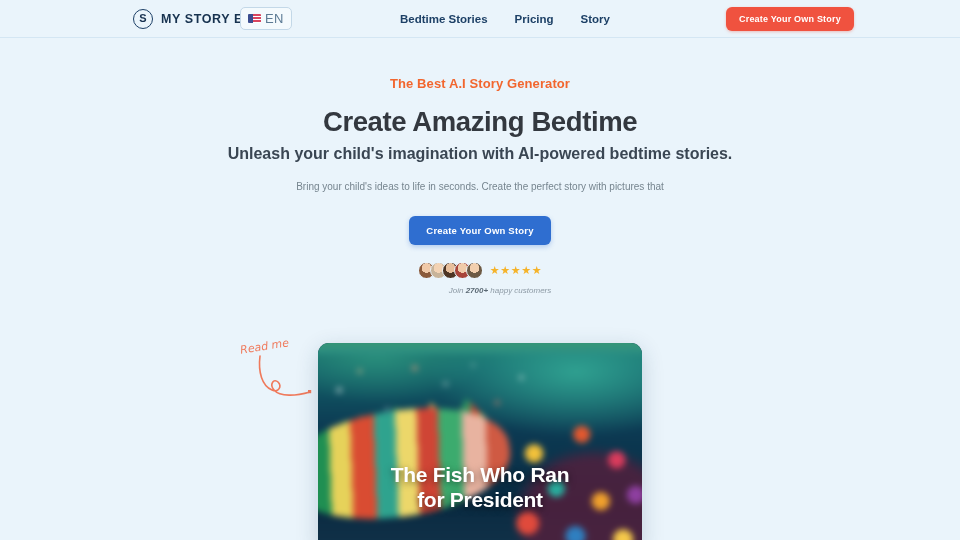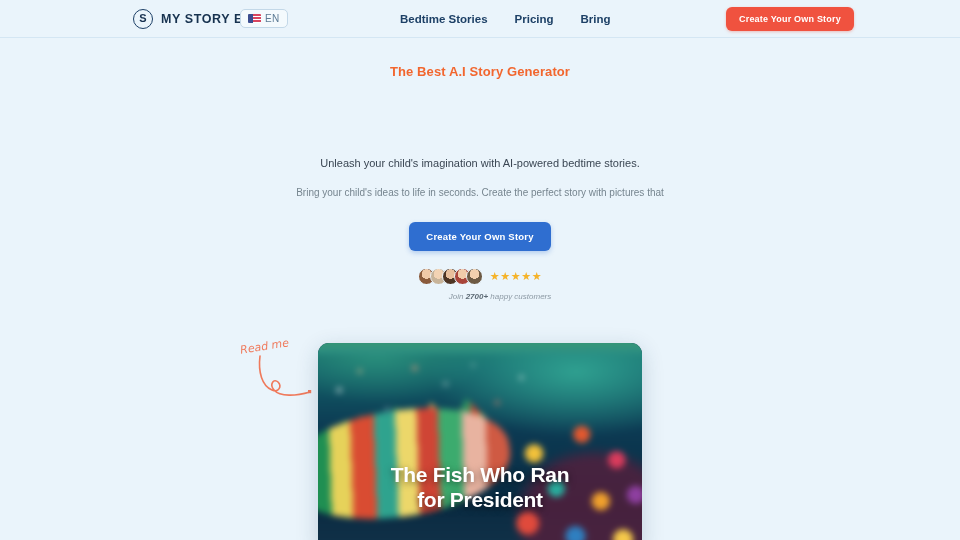--- a/index.html
+++ b/index.html
@@ -32,50 +32,50 @@
     display:flex; align-items:center; gap:4px;
     padding:3px 7px; border:1px solid #c3d8e8; border-radius:5px;
     background:#f4fafd;
   }
   .flag{
     width:13px; height:9px; border-radius:1px; display:block;
     background:
       linear-gradient(90deg,#3b4d8f 0 42%, transparent 42%),
       repeating-linear-gradient(180deg,#d9455f 0 1.6px,#ffffff 1.6px 3.2px);
   }
-  .lang-txt{ font-size:10px; color:#5b7a94; letter-spacing:.4px; }
+  .lang-txt{ font-size:13px; color:#5b7a94; letter-spacing:.4px; }
 
   .nav{
     position:absolute; left:400px; display:flex; align-items:center; gap:27px;
   }
   .nav a{
     font-size:11.5px; font-weight:bold; color:#1d4066;
     text-decoration:none; white-space:nowrap;
   }
   .nav-cta{
     position:absolute; left:726px;
     background:#f0523f; color:#fff; border:none; border-radius:6px;
     padding:7px 13px; font-size:9px; font-weight:bold;
     font-family:"Liberation Sans", sans-serif; white-space:nowrap;
     letter-spacing:.2px; cursor:pointer;
     box-shadow:0 1px 3px rgba(240,82,63,.35);
   }
 
   
   .hero{ position:absolute; top:38px; left:0; width:960px; text-align:center; }
   .eyebrow{
-    margin-top:26px; font-size:13px; font-weight:bold;
+    margin-top:38px; font-size:13px; font-weight:bold;
     color:#f2662e; letter-spacing:.1px;
   }
   .h1{
     margin-top:14px; font-size:27.5px; font-weight:bold; color:#33383f;
     line-height:1.22; letter-spacing:-.4px;
   }
   .lead{
-    margin-top:30px; font-size:11px; font-weight:normal; color:#3a4653;
+    margin-top:6px; font-size:16px; font-weight:bold; color:#3a4653;
   }
   .sub{
     margin-top:16px; font-size:10px; color:#76858f; line-height:1.65;
   }
   .hero-cta{
     margin-top:21px; display:inline-block;
     background:#2f6ed0; color:#fff; border:none; border-radius:6px;
     padding:9px 17px; font-size:9.5px; font-weight:bold;
     font-family:"Liberation Sans", sans-serif; letter-spacing:.2px;
     cursor:pointer; box-shadow:0 2px 5px rgba(47,110,208,.3);
@@ -195,31 +195,31 @@
   </div>
 
   <div class="lang-pill">
     <span class="flag"></span>
     <span class="lang-txt">EN</span>
   </div>
 
   <nav class="nav">
     <a href="#">Bedtime Stories</a>
     <a href="#">Pricing</a>
-    <a href="#">Bring</a>
+    <a href="#">Story</a>
   </nav>
 
   <button class="nav-cta">Create Your Own Story</button>
 </div>
 
 <div class="hero">
   <div class="eyebrow">The Best A.I Story Generator</div>
 
   <h1 class="h1">
-    <br>
+    <span>Create Amazing Bedtime</span><br>
   </h1>
 
   <div class="lead">Unleash your child's imagination with AI-powered bedtime stories.</div>
   <div class="sub">
     <span>Bring your child's ideas to life in seconds. Create the perfect story with pictures that</span><br>
   </div>
 
   <button class="hero-cta">Create Your Own Story</button>
 
   <div class="social">

